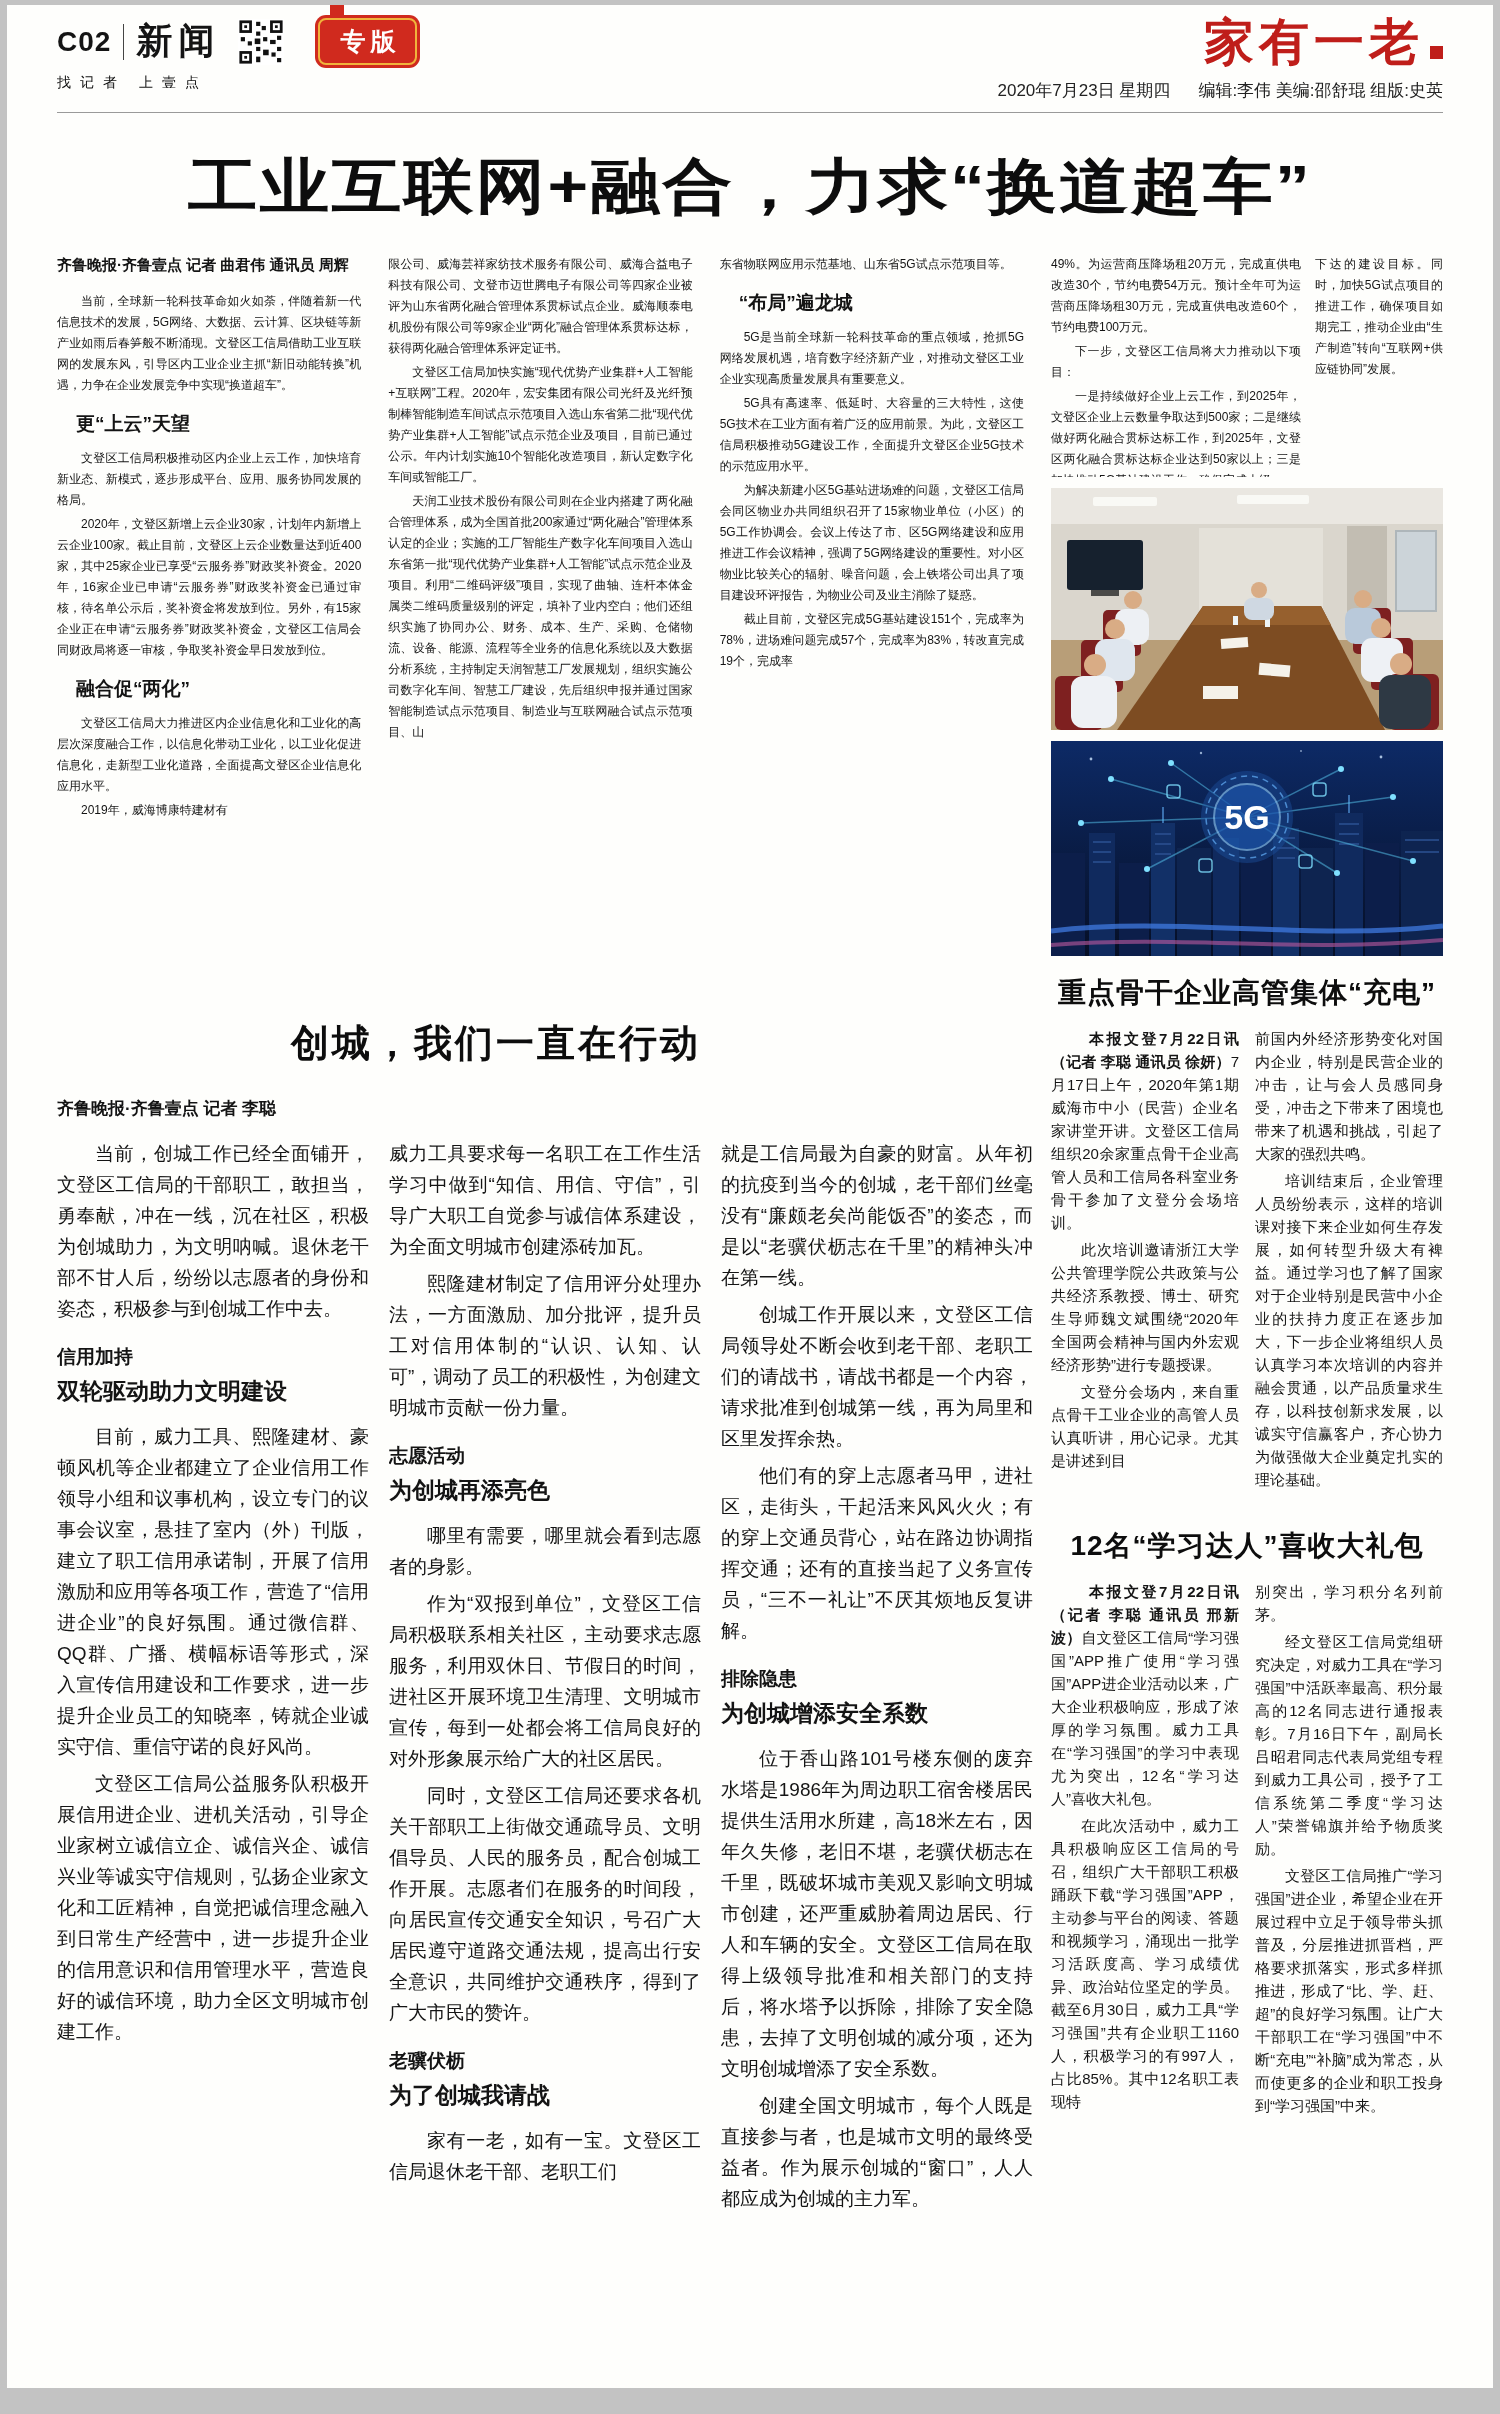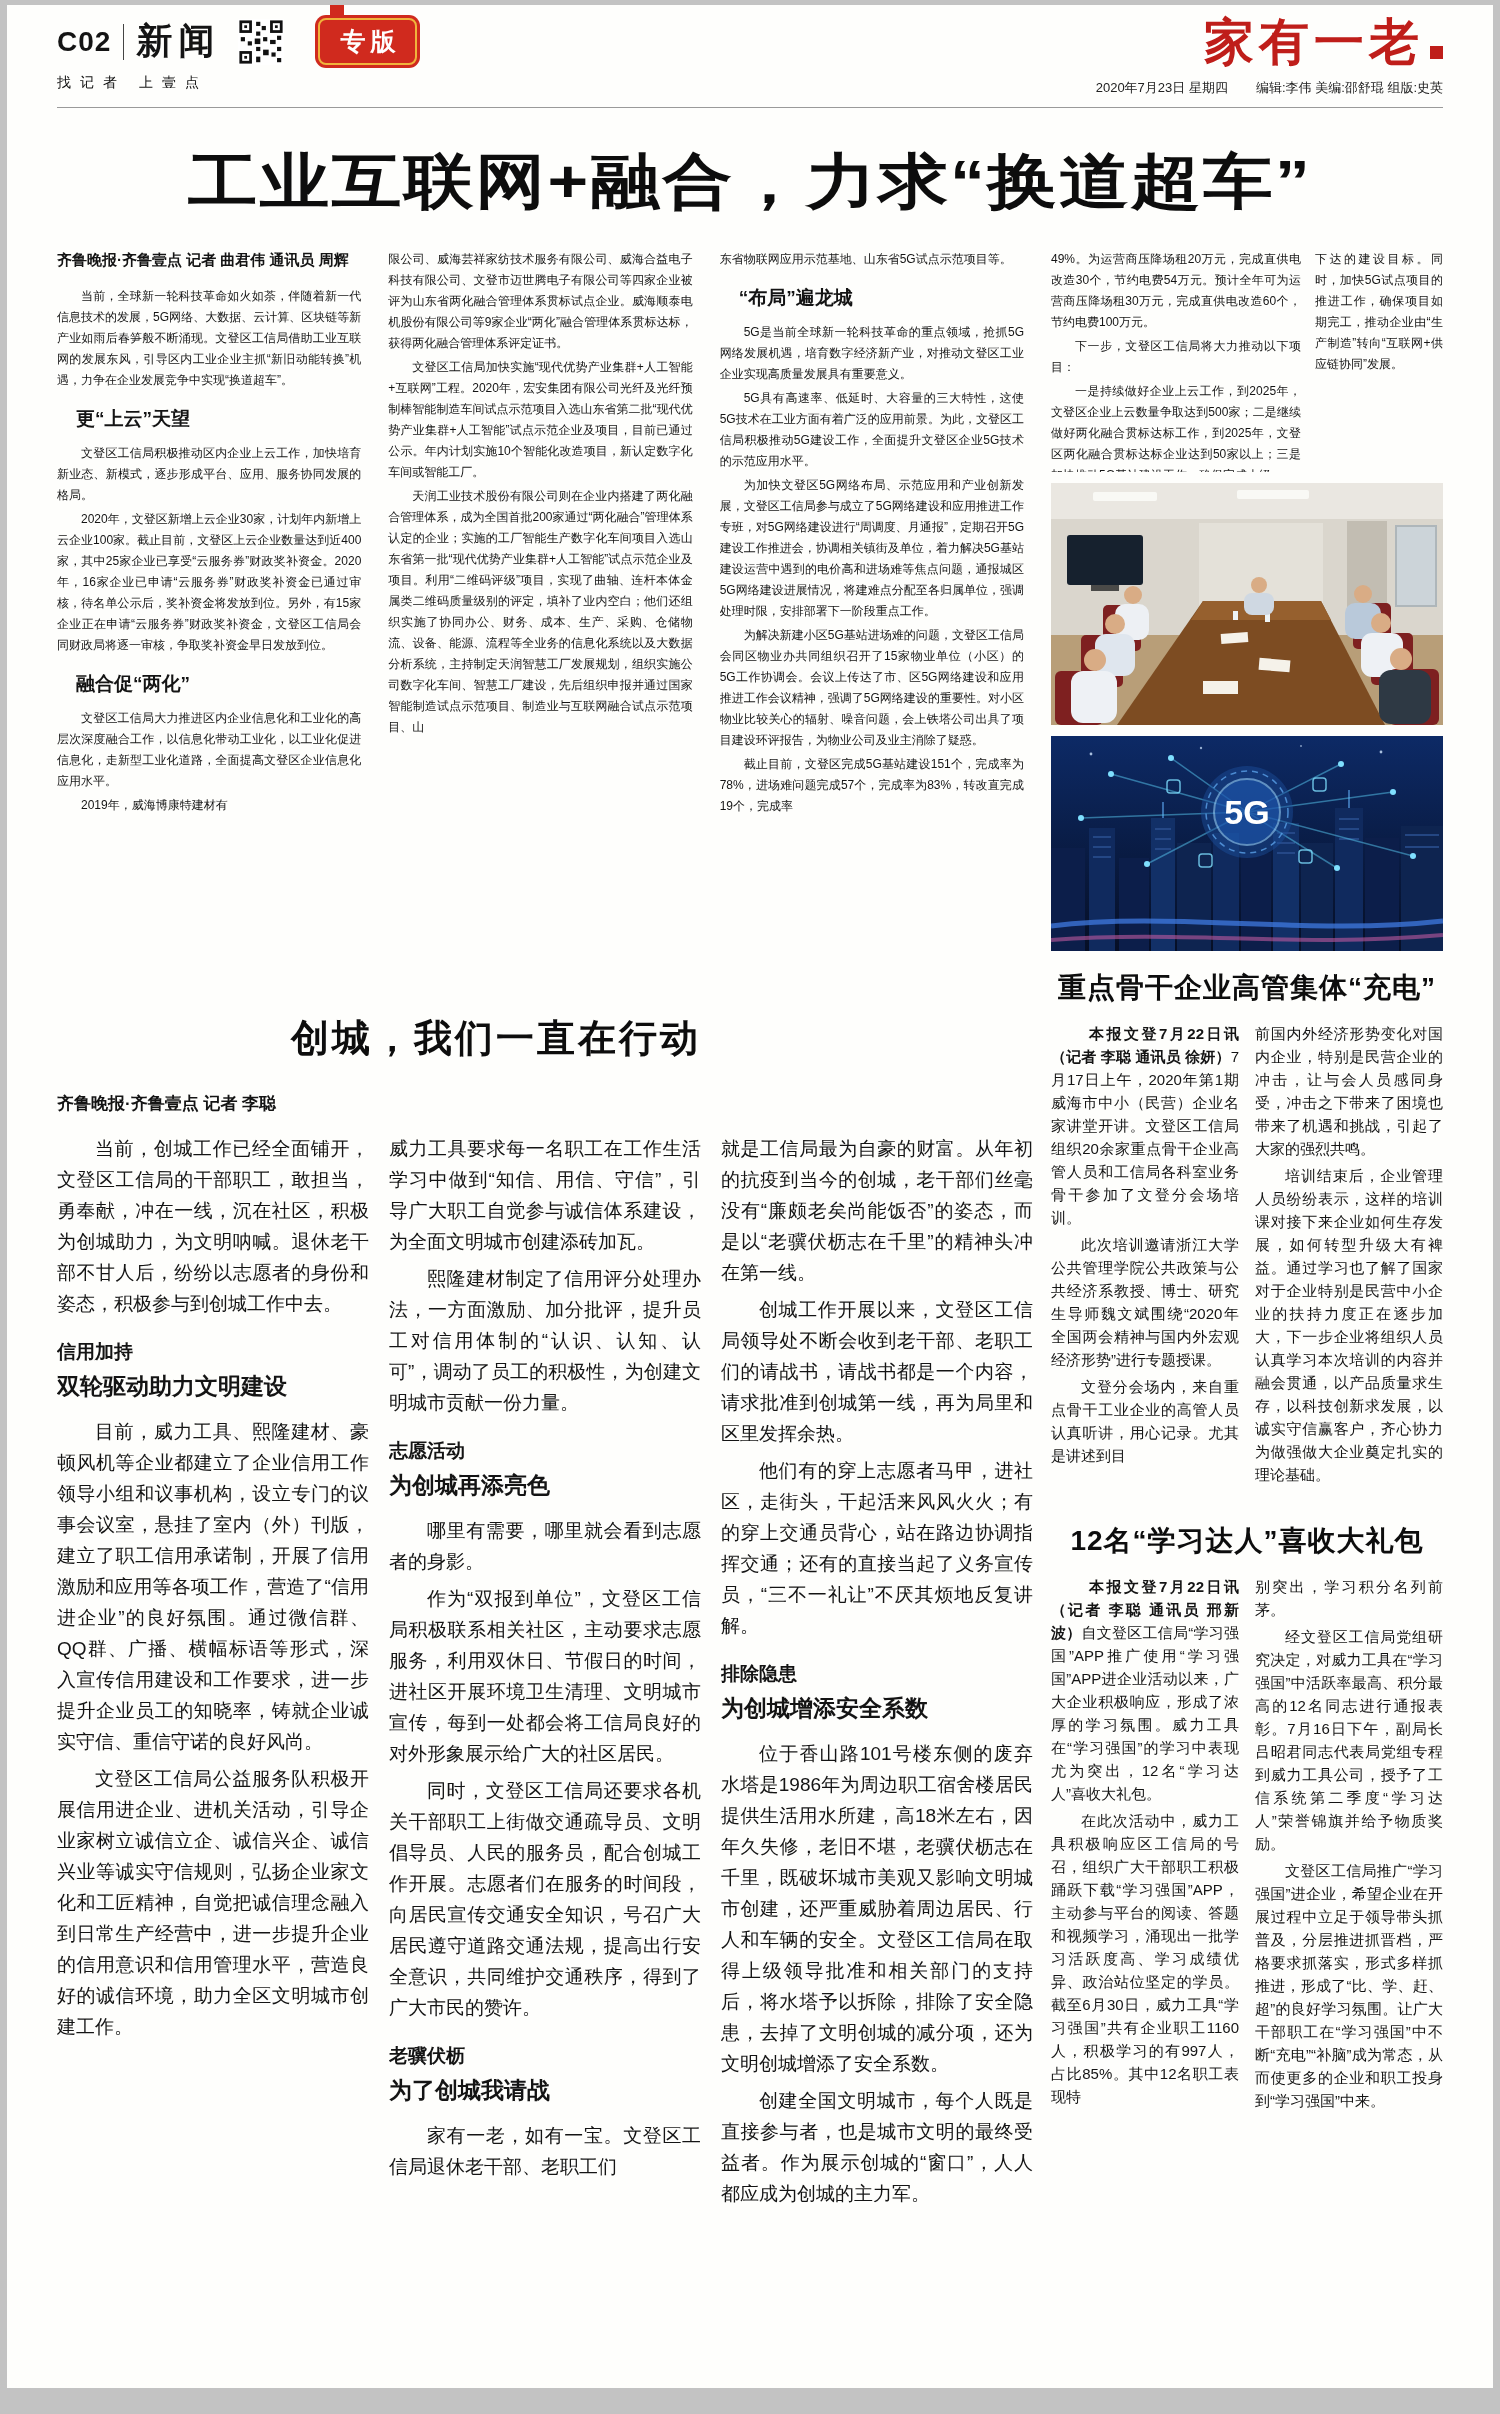--- a/index.html
+++ b/index.html
@@ -19,21 +19,21 @@
   .badge-wrap { position:relative; margin-left:34px; display:inline-block; }
   .ribbon { position:absolute; top:-26px; left:12px; width:14px; height:24px; background:#d02a1e; }
   .badge { display:inline-block; background:#d02a1e; color:#fff; font-size:25px; font-weight:800;
            letter-spacing:5px; padding:5px 15px 5px 20px; border:2px solid #f0b43c; border-radius:8px;
            box-shadow:0 0 0 3px #d02a1e; }
   .slogan { margin-top:8px; font-size:14px; letter-spacing:9px; color:#111; }
   .mast-right { text-align:right; }
   .paper-name { font-family:"DejaVu Serif","Liberation Serif",serif; font-weight:bold; font-size:50px;
                 color:#bf1e1a; letter-spacing:5px; line-height:1; }
   .seal { display:inline-block; width:13px; height:13px; background:#bf1e1a; margin-left:6px; }
-  .date-row { margin-top:12px; font-size:13px; color:#222; display:flex; gap:28px; justify-content:flex-end; }
+  .date-row { margin-top:12px; font-size:17px; color:#222; display:flex; gap:28px; justify-content:flex-end; }
   .mast-rule { margin-top:10px; border-top:1px solid #9a9a9a; }
 
   
   .lead-headline { margin:34px 0 26px; font-size:60px; font-weight:900; text-align:center;
                    white-space:nowrap; transform:scaleX(1.16); transform-origin:center; letter-spacing:2px; color:#0d0d0d; }
   .lead-body { display:flex; gap:27px; height:702px; overflow:hidden; }
   .lead-body .colw { flex:1 1 0; overflow:hidden; }
   .lead-right { flex:0 0 392px; display:flex; flex-direction:column; }
   .lead-right-text { display:flex; gap:14px; height:224px; overflow:hidden; }
   .col4 { flex:0 0 250px; }
@@ -143,21 +143,20 @@
       <div class="colw">
           <p class="para noindent">限公司、威海芸祥家纺技术服务有限公司、威海合益电子科技有限公司、文登市迈世腾电子有限公司等四家企业被评为山东省两化融合管理体系贯标试点企业。威海顺泰电机股份有限公司等9家企业“两化”融合管理体系贯标达标，获得两化融合管理体系评定证书。</p>
           <p class="para">文登区工信局加快实施“现代优势产业集群+人工智能+互联网”工程。2020年，宏安集团有限公司光纤及光纤预制棒智能制造车间试点示范项目入选山东省第二批“现代优势产业集群+人工智能”试点示范企业及项目，目前已通过公示。年内计划实施10个智能化改造项目，新认定数字化车间或智能工厂。</p>
           <p class="para">天润工业技术股份有限公司则在企业内搭建了两化融合管理体系，成为全国首批200家通过“两化融合”管理体系认定的企业；实施的工厂智能生产数字化车间项目入选山东省第一批“现代优势产业集群+人工智能”试点示范企业及项目。利用“二维码评级”项目，实现了曲轴、连杆本体金属类二维码质量级别的评定，填补了业内空白；他们还组织实施了协同办公、财务、成本、生产、采购、仓储物流、设备、能源、流程等全业务的信息化系统以及大数据分析系统，主持制定天润智慧工厂发展规划，组织实施公司数字化车间、智慧工厂建设，先后组织申报并通过国家智能制造试点示范项目、制造业与互联网融合试点示范项目、山</p>
         </div>
       <div class="colw">
           <p class="para noindent">东省物联网应用示范基地、山东省5G试点示范项目等。</p>
           <h3 class="sub1">“布局”遍龙城</h3>
           <p class="para">5G是当前全球新一轮科技革命的重点领域，抢抓5G网络发展机遇，培育数字经济新产业，对推动文登区工业企业实现高质量发展具有重要意义。</p>
           <p class="para">5G具有高速率、低延时、大容量的三大特性，这使5G技术在工业方面有着广泛的应用前景。为此，文登区工信局积极推动5G建设工作，全面提升文登区企业5G技术的示范应用水平。</p>
-          <p class="para">为加快文登区5G网络布局、示范应用和产业创新发展，文登区工信局参与成立了5G网络建设和应用推进工作专班，对5G网络建设进行“周调度、月通报”，定期召开5G建设工作推进会，协调相关镇街及单位，着力解决5G基站建设运营中遇到的电价高和进场难等焦点问题，通报城区5G网络建设进展情况，将建难点分配至各归属单位，强调处理时限，安排部署下一阶段重点工作。</p>
           <p class="para">为解决新建小区5G基站进场难的问题，文登区工信局会同区物业办共同组织召开了15家物业单位（小区）的5G工作协调会。会议上传达了市、区5G网络建设和应用推进工作会议精神，强调了5G网络建设的重要性。对小区物业比较关心的辐射、噪音问题，会上铁塔公司出具了项目建设环评报告，为物业公司及业主消除了疑惑。</p>
           <p class="para">截止目前，文登区完成5G基站建设151个，完成率为78%，进场难问题完成57个，完成率为83%，转改直完成19个，完成率</p>
         </div>
 
       <div class="lead-right">
         <div class="lead-right-text">
           <div class="col4">
               <p class="para noindent">49%。为运营商压降场租20万元，完成直供电改造30个，节约电费54万元。预计全年可为运营商压降场租30万元，完成直供电改造60个，节约电费100万元。</p>
               <p class="para">下一步，文登区工信局将大力推动以下项目：</p>
               <p class="para">一是持续做好企业上云工作，到2025年，文登区企业上云数量争取达到500家；二是继续做好两化融合贯标达标工作，到2025年，文登区两化融合贯标达标企业达到50家以上；三是加快推动5G基站建设工作，确保完成上级</p>

